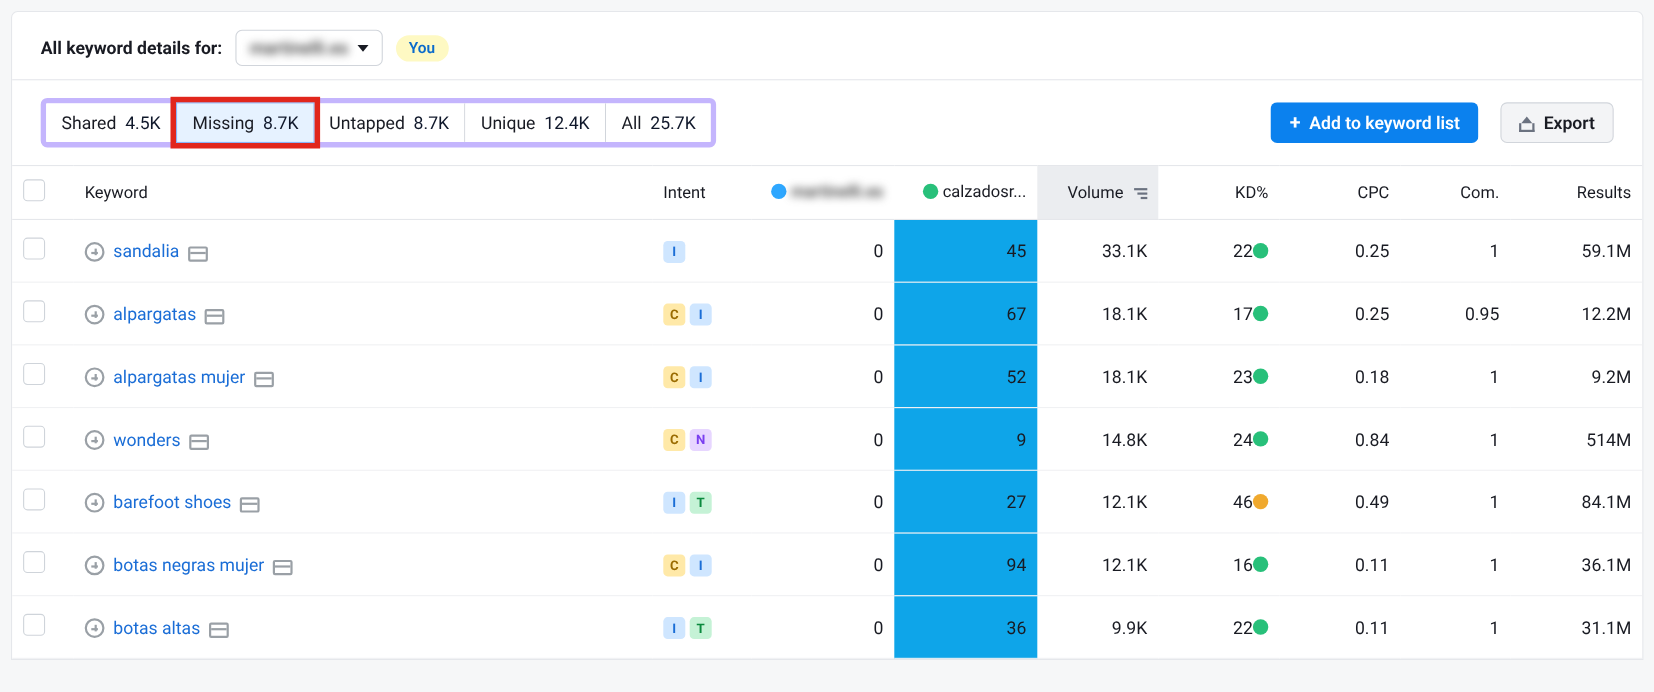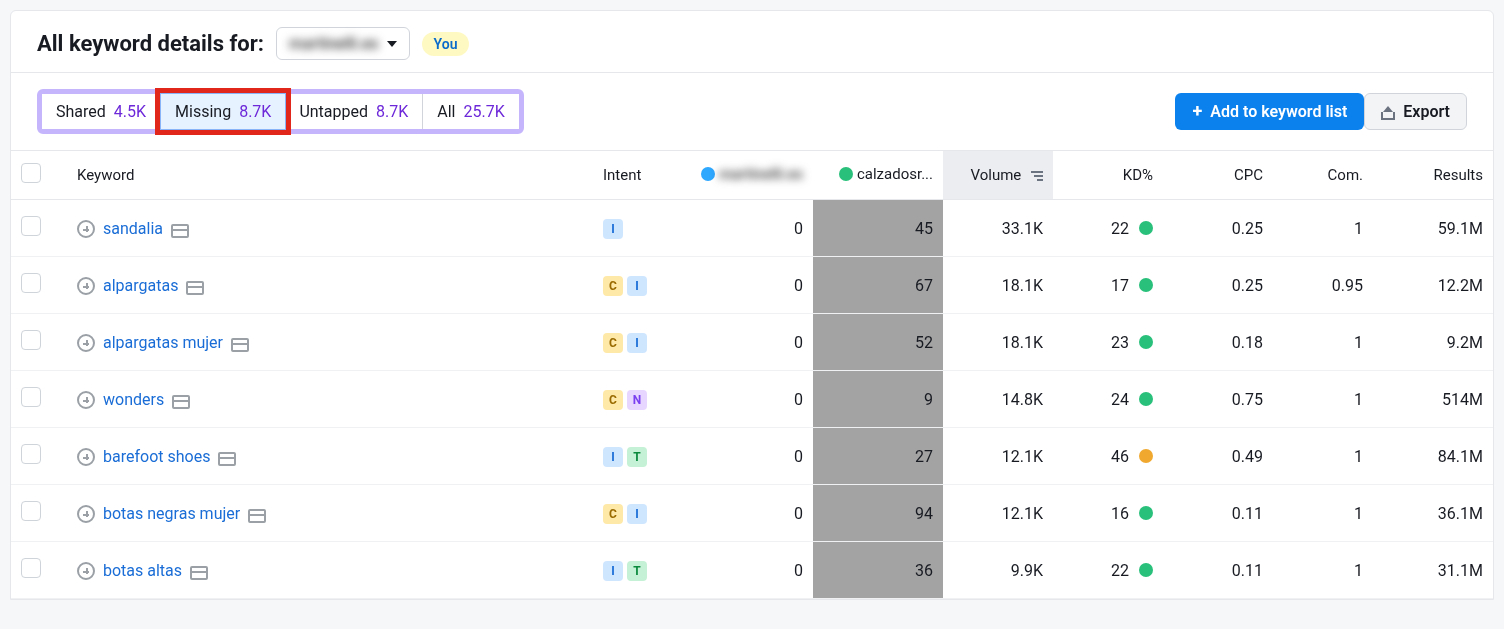--- a/index.html
+++ b/index.html
@@ -18,21 +18,21 @@
     overflow: hidden;
   }
   .header-row {
     display: flex;
     align-items: center;
     padding: 16px 26px 12px 26px;
     gap: 12px;
     border-bottom: 1px solid #e5e7eb;
   }
   .header-title {
-    font-size: 22px;
+    font-size: 16px;
     font-weight: 700;
   }
   .domain-dropdown {
     display: inline-flex;
     align-items: center;
     gap: 8px;
     border: 1px solid #d1d5db;
     border-radius: 6px;
     padding: 6px 12px;
     font-size: 16px;
@@ -76,35 +76,35 @@
     gap: 8px;
     padding: 8px 14px;
     border-right: 1px solid #d1d5db;
     cursor: pointer;
     font-size: 16px;
     position: relative;
     background: #fff;
   }
   .tab:last-child { border-right: none; }
   .tab .t-label { color: #191b23; }
-  .tab .t-count { color: #6d28d9; }
+  .tab .t-count { color: #0f172a; }
   .tab.active {
     background: #e6f2ff;
     border: 1px solid #8ab4f8;
     margin: -1px;
     z-index: 2;
   }
   .tab.highlighted::after {
     content: "";
     position: absolute;
     inset: -6px;
     border: 5px solid #e1261c;
     pointer-events: none;
   }
-  .actions { display: flex; gap: 0; }
+  .actions { display: flex; gap: 20px; }
   .btn {
     display: inline-flex;
     align-items: center;
     gap: 8px;
     padding: 8px 16px;
     border-radius: 6px;
     font-size: 16px;
     font-weight: 600;
     cursor: pointer;
     border: 1px solid transparent;
@@ -150,21 +150,21 @@
     white-space: nowrap;
   }
   thead th.right, tbody td.right { text-align: right; }
   thead th.vol-col { background: #ebedf0; }
   tbody td {
     padding: 16px 10px;
     border-bottom: 1px solid #f0f1f3;
     font-size: 16px;
     white-space: nowrap;
   }
-  td.hl { background: #a3a3a3; }
+  td.hl { background: #0ea5e9; }
   .cbx {
     width: 20px; height: 20px;
     border: 1px solid #cfd4da;
     border-radius: 4px;
     display: inline-block;
     cursor: pointer;
     background: #fff;
   }
   .kw-cell { display: flex; align-items: flex-end; gap: 8px; }
   .add-circle {
@@ -194,21 +194,21 @@
   .intent-I { background: #cfe6ff; color: #1a6dd6; }
   .intent-C { background: #ffe9a8; color: #9a6b00; }
   .intent-N { background: #e7d6ff; color: #7a3ff0; }
   .intent-T { background: #c5f2d6; color: #0b8a3e; }
   .dot {
     width: 14px; height: 14px; border-radius: 50%; display: inline-block; vertical-align: middle;
   }
   .dot-blue  { background: #2ea7ff; }
   .dot-green { background: #28c07a; }
   .dot-orange{ background: #f0a92e; }
-  .kd-wrap { display: inline-flex; align-items: center; gap: 10px; justify-content: flex-end; }
+  .kd-wrap { display: inline-flex; align-items: center; gap: 0; justify-content: flex-end; }
   .sort-icon { display:inline-block; margin-left:6px; vertical-align:middle; }
   .sort-icon span { display:block; width:12px; height:2px; background:#6b7280; margin:2px 0 2px auto; }
   .sort-icon span:nth-child(1){width:12px;}
   .sort-icon span:nth-child(2){width:9px;}
   .sort-icon span:nth-child(3){width:6px;}
   .comp-hdr { display:inline-flex; align-items:center; gap:4px;justify-content:flex-end; }
 
   col.c-check { width: 56px; }
   col.c-kw    { width: auto; }
   col.c-int   { width: 90px; }
@@ -240,20 +240,24 @@
           <span class="t-label">Shared</span>
           <span class="t-count">4.5K</span>
         </div>
         <div class="tab active highlighted">
           <span class="t-label">Missing</span>
           <span class="t-count">8.7K</span>
         </div>
         <div class="tab">
           <span class="t-label">Untapped</span>
           <span class="t-count">8.7K</span>
+        </div>
+        <div class="tab">
+          <span class="t-label">Unique</span>
+          <span class="t-count">12.4K</span>
         </div>
         <div class="tab">
           <span class="t-label">All</span>
           <span class="t-count">25.7K</span>
         </div>
       </div>
     <div class="actions">
       <div class="btn btn-primary">
         <span class="plus-icon"></span>
         <span>Add to keyword list</span>
@@ -390,21 +394,21 @@
               <span class="intent-badge intent-C">C</span>
               <span class="intent-badge intent-N">N</span>
             </span></td>
           <td class="right">0</td>
           <td class="right hl">9</td>
           <td class="right">14.8K</td>
           <td class="right"><span class="kd-wrap">
               <span>24</span>
               <span class="dot dot-green"></span>
             </span></td>
-          <td class="right">0.75</td>
+          <td class="right">0.84</td>
           <td class="right">1</td>
           <td class="right">514M</td>
         </tr>
         <tr>
           <td><span class="cbx"></span></td>
           <td>
             <div class="kw-cell">
               <span class="add-circle"></span>
               <span class="kw-link">barefoot shoes</span>
               <span class="serp-icon"></span>

